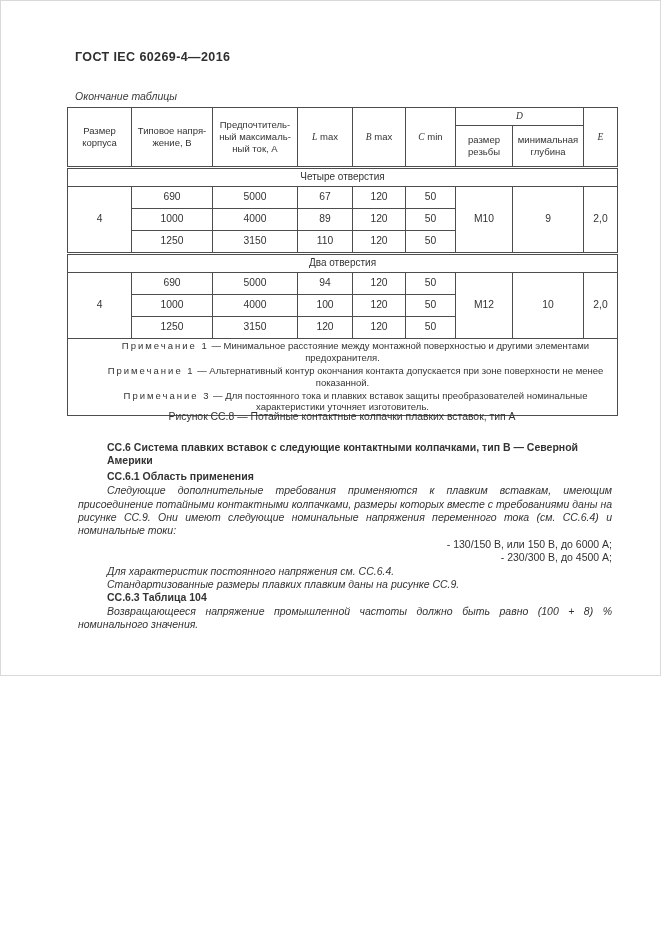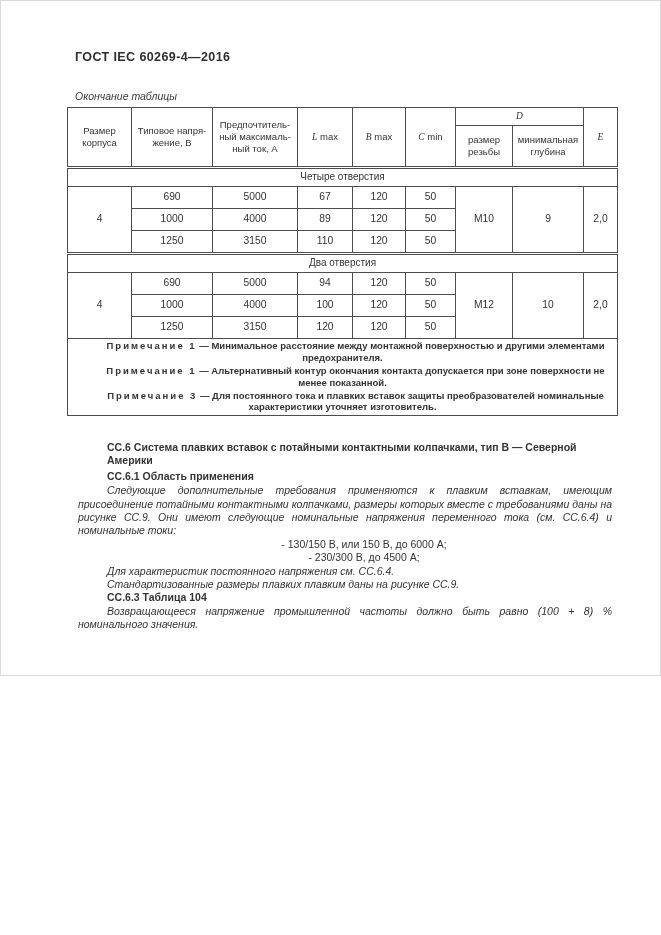--- a/index.html
+++ b/index.html
@@ -28,35 +28,35 @@
   tr.hrow1 { height:18px; }
   tr.hrow2 { height:42px; }
   tr.section-row td { height:15px; font-size:10px; border-top:3px double #4d4d4d; }
   tr.data-row td { height:19px; font-size:10.3px; }
   .pre { white-space:pre-line; }
   .var { font-style:italic; font-family:"Liberation Serif","DejaVu Serif",serif; }
   td.notes-cell {
     text-align:justify; vertical-align:top; padding:4px 9px 6px 9px;
     font-size:10.2px; line-height:13px;
   }
-  td.notes-cell p.note { margin:0 0 1px 0; text-indent:26px;font-weight:bold; }
+  td.notes-cell p.note { margin:0 0 1px 0; text-indent:26px; }
   .note-label { letter-spacing:2px; }
   .fig-caption {
     position:absolute; left:67px; top:411px; width:550px;
     text-align:center; font-size:10.4px; color:#333;
   }
   .body-text {
     position:absolute; left:78px; top:441px; width:534px;
     font-size:10.5px; line-height:13.4px; text-align:justify; color:#333;
   }
   .body-text .bh { font-weight:bold; padding-left:29px; margin:0; text-align:left; }
   .body-text .bh1 { margin-bottom:2px; }
   .body-text .bh2 { margin-bottom:1px; }
   .body-text p.para { margin:0; text-indent:29px;font-style:italic; }
-  .body-text .list-item { margin:0; padding-left:38px; text-align:center; }
+  .body-text .list-item { margin:0; padding-left:38px; text-align:right; }
   .page-number { position:absolute; left:78px; top:838px; font-size:11px; color:#3a3a3a;text-decoration:underline; }
 </style>
 </head>
 <body>
 
 <div class="page">
 
   <div class="doc-title">ГОСТ IEC 60269-4—2016</div>
   <div class="cont-label">Окончание таблицы</div>
 
@@ -155,23 +155,24 @@
       <tr>
         <td colspan="9" class="notes-cell">
           <p class="note"><span class="note-label">Примечание 1</span> <span>— Минимальное расстояние между монтажной поверхностью и другими элементами предохранителя.</span></p>
           <p class="note"><span class="note-label">Примечание 1</span> <span>— Альтернативный контур окончания контакта допускается при зоне поверхности не менее показанной.</span></p>
           <p class="note"><span class="note-label">Примечание 3</span> <span>— Для постоянного тока и плавких вставок защиты преобразователей номинальные характеристики уточняет изготовитель.</span></p>
         </td>
       </tr>
     </tbody>
   </table>
 
+  <div class="fig-caption">Рисунок СС.8 — Потайные контактные колпачки плавких вставок, тип А</div>
 
   <div class="body-text">
-    <p class="bh bh1">СС.6 Система плавких вставок с потайными контактными колпачками, тип В — Северной Америки</p>
+    <p class="bh bh1">СС.6 Система плавких вставок с следующие контактными колпачками, тип В — Северной Америки</p>
     <p class="bh bh2">СС.6.1 Область применения</p>
     <p class="para">Следующие дополнительные требования применяются к плавким вставкам, имеющим присоединение потайными контактными колпачками, размеры которых вместе с требованиями даны на рисунке СС.9. Они имеют следующие номинальные напряжения переменного тока (см. СС.6.4) и номинальные токи:</p>
     <p class="list-item">- 130/150 В, или 150 В, до 6000 А;</p>
     <p class="list-item">- 230/300 В, до 4500 А;</p>
     <p class="para">Для характеристик постоянного напряжения см. СС.6.4.</p>
     <p class="para">Стандартизованные размеры плавких плавким даны на рисунке СС.9.</p>
     <p class="bh">СС.6.3 Таблица 104</p>
     <p class="para">Возвращающееся напряжение промышленной частоты должно быть равно (100 + 8) % номинального значения.</p>
   </div>
 

